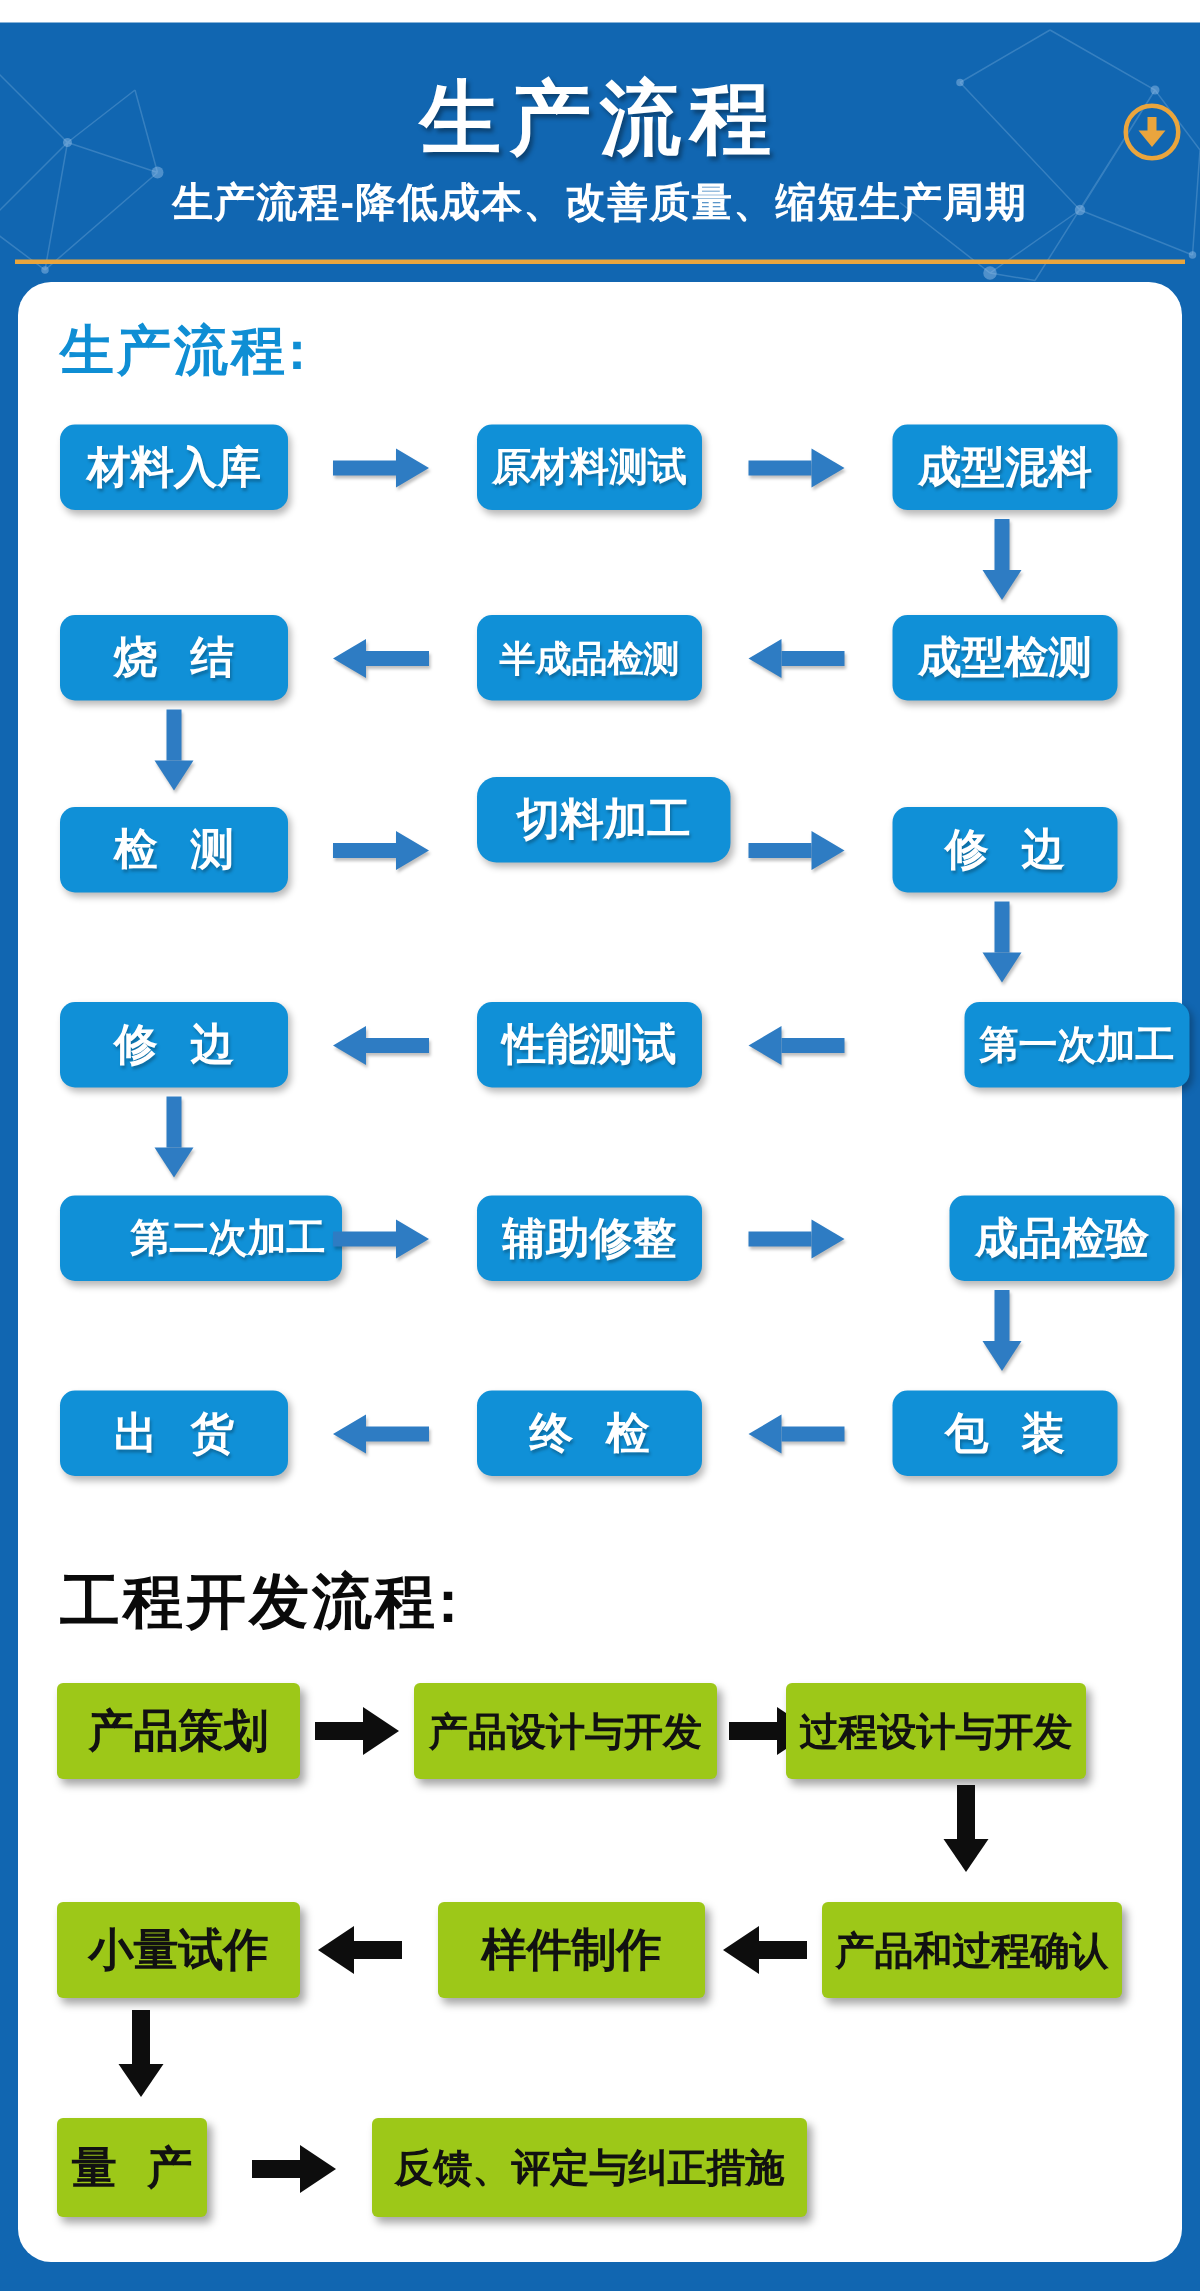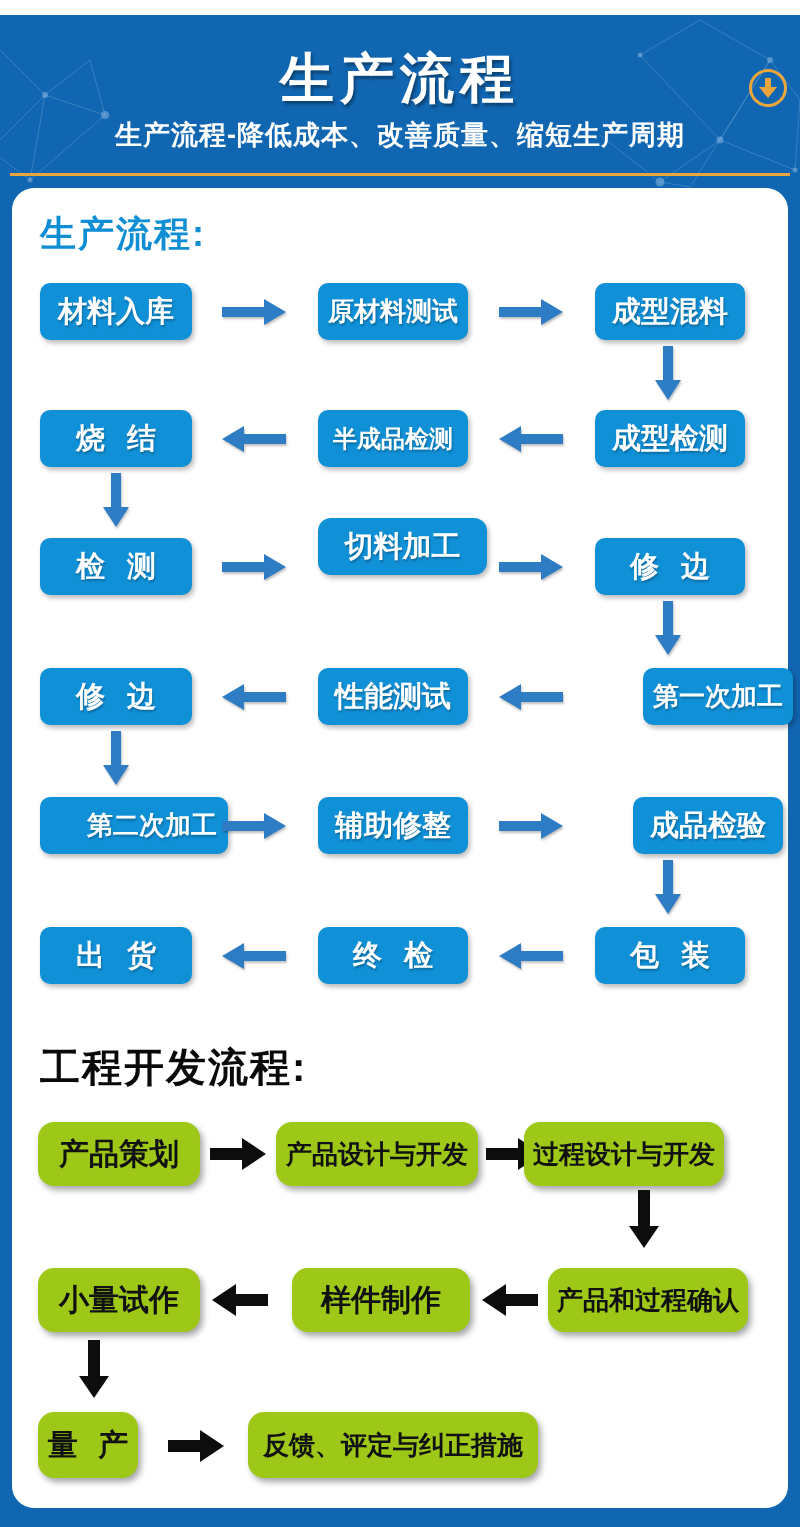--- a/index.html
+++ b/index.html
@@ -30,21 +30,21 @@
   #s1-heading{left:40px;top:210px;font-size:36px;color:#0f8ed4;}
   #s2-heading{left:40px;top:1040px;font-size:40px;color:#0a0a0a;}
 
   
   .bbox{position:absolute;height:57px;background:#1090d7;border-radius:10px;color:#ffffff;
     display:flex;align-items:center;justify-content:center;font-size:29px;font-weight:600;
     word-spacing:14px;box-shadow:2px 3px 5px rgba(0,0,0,.28);text-shadow:1px 2px 2px rgba(0,0,0,.25);}
   .bbox.fz27{font-size:26px;}
   .bbox.fz24{font-size:24px;}
   .bbox.fz26{font-size:26px;}
-  .gbox{position:absolute;height:64px;background:#9dc818;border-radius:16px;color:#111111;
+  .gbox{position:absolute;height:64px;background:#9dc818;border-radius:4px;color:#111111;
     display:flex;align-items:center;justify-content:center;font-size:30px;font-weight:600;
     word-spacing:12px;box-shadow:3px 4px 6px rgba(0,0,0,.35);}
   .gbox.fz26{font-size:26px;}
 
   
   .arrow{position:absolute;}
   .arrow.blue{--ab:#2e7cc3;filter:drop-shadow(1px 2px 1px rgba(0,0,0,.25));}
   .arrow.black{--ab:#0d0d0d;}
   .h-arrow{width:64px;height:26px;}
   .h-arrow .shaft{position:absolute;top:8px;width:42px;height:10px;background:var(--ab);}

